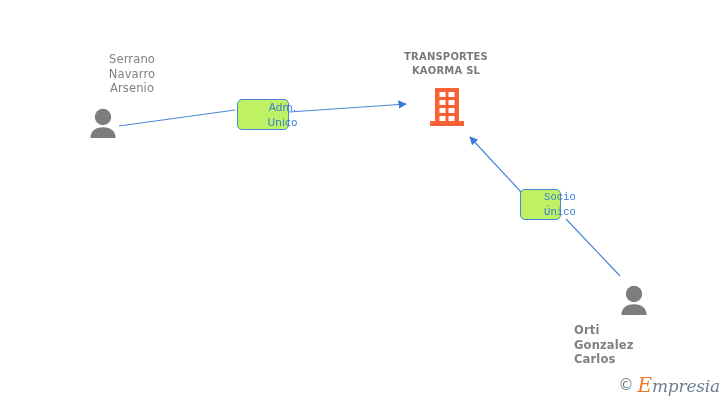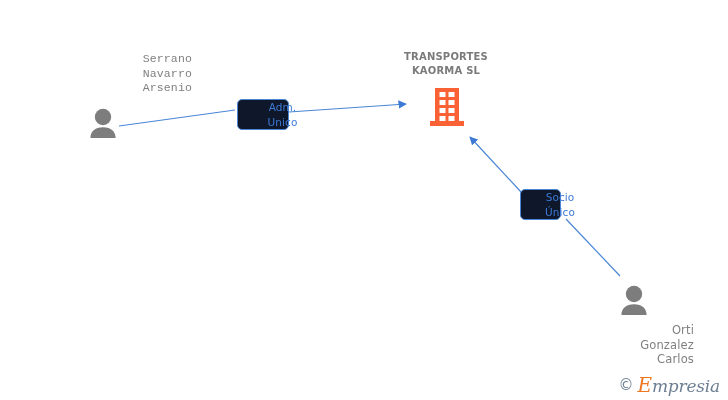--- a/index.html
+++ b/index.html
@@ -32,25 +32,25 @@
   }
   .person-label {
     position: absolute;
     font-size: 11.5px;
     line-height: 14.5px;
     color: #808080;
     white-space: pre-line;
     letter-spacing: 0.15px;
   }
   .person-label.left {
-    text-align: right;
-    font-family: Liberation Mono, monospace;
+    text-align: center;
   }
   .person-label.center {
-    text-align: right;
+    text-align: left;
+    font-weight: bold;
   }
   .avatar {
     position: absolute;
   }
   .company-title {
     position: absolute;
     font-size: 10px;
     line-height: 14px;
     font-weight: bold;
     color: #7a7a7a;
@@ -60,21 +60,21 @@
   }
   .company-icon {
     position: absolute;
   }
 
   
   .rel-box {
     position: absolute;
     border: 1px solid #4a86d6;
     border-radius: 5px;
-    background: #0f172a;
+    background: #bef264;
     color: #3c7ad6;
     font-size: 10.5px;
     line-height: 15px;
     text-align: center;
     box-sizing: border-box;
     display: flex;
     flex-direction: column;
     align-items: center;
     justify-content: center;
     white-space: pre-line;
@@ -166,21 +166,21 @@
         <rect x="18.5" y="12" width="6" height="5" fill="#ffffff"></rect>
         <rect x="9.5" y="20" width="6" height="5" fill="#ffffff"></rect>
         <rect x="18.5" y="20" width="6" height="5" fill="#ffffff"></rect>
 
         <rect x="9.5" y="28" width="6" height="5" fill="#ffffff"></rect>
         <rect x="18.5" y="28" width="6" height="5" fill="#ffffff"></rect>
       </svg>
     </div>
   </div>
 
-  <div class="rel-box" style="left:520px; top:189px; width:22px; height:31px;">Socio
+  <div class="rel-box" style="left:520px; top:189px; width:22px; height:31px;font-family:Liberation Mono, monospace;">Socio
 Único</div>
 
   <div class="node">
     <div class="avatar" style="left:617px; top:285px;">
       <svg width="34" height="30" viewBox="0 0 34 30" xmlns="http://www.w3.org/2000/svg">
         <circle cx="17" cy="9" r="8.2" fill="#7d7d7d"></circle>
         <path d="M17 19.2 C 8.8 19.2 4.4 23.6 4.4 30 L 29.6 30 C 29.6 23.6 25.2 19.2 17 19.2 Z" fill="#7d7d7d"></path>
       </svg>
     </div>
     <div class="person-label center" style="left:574px; top:323px; width:120px;">Orti

